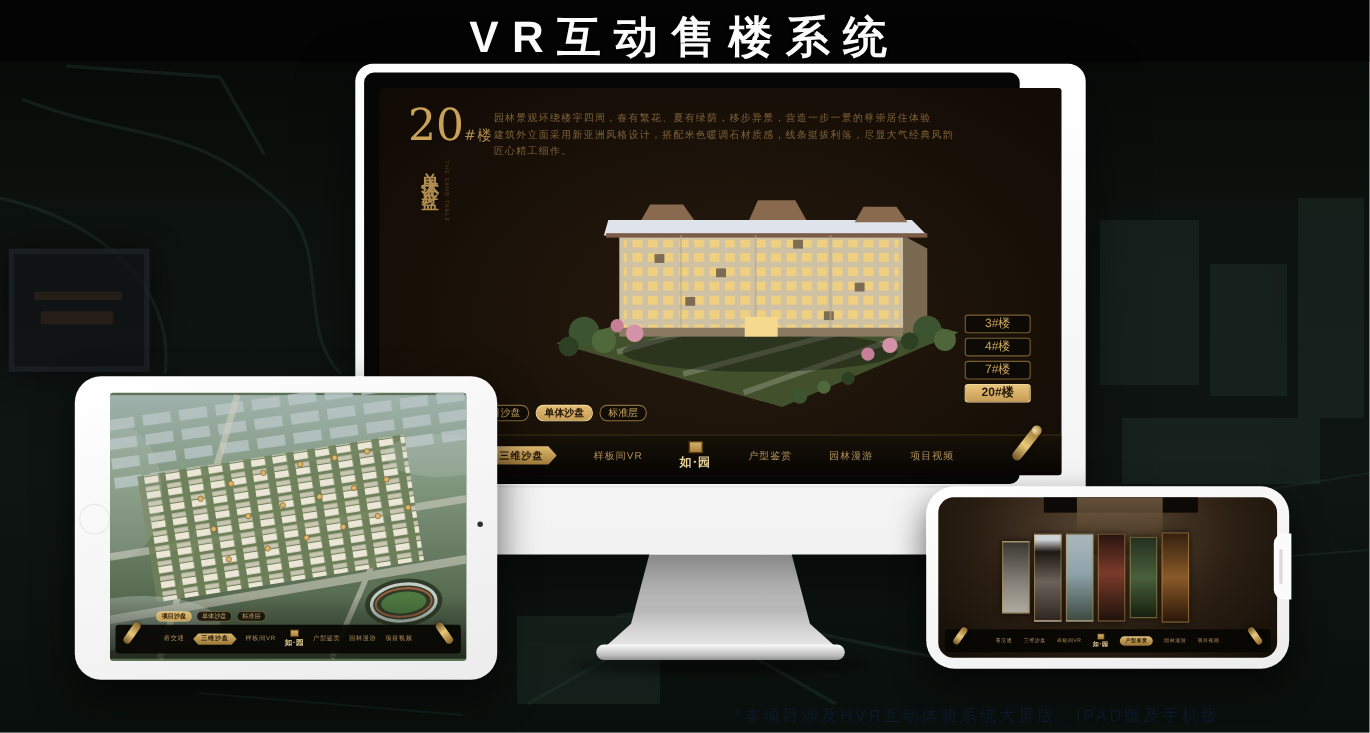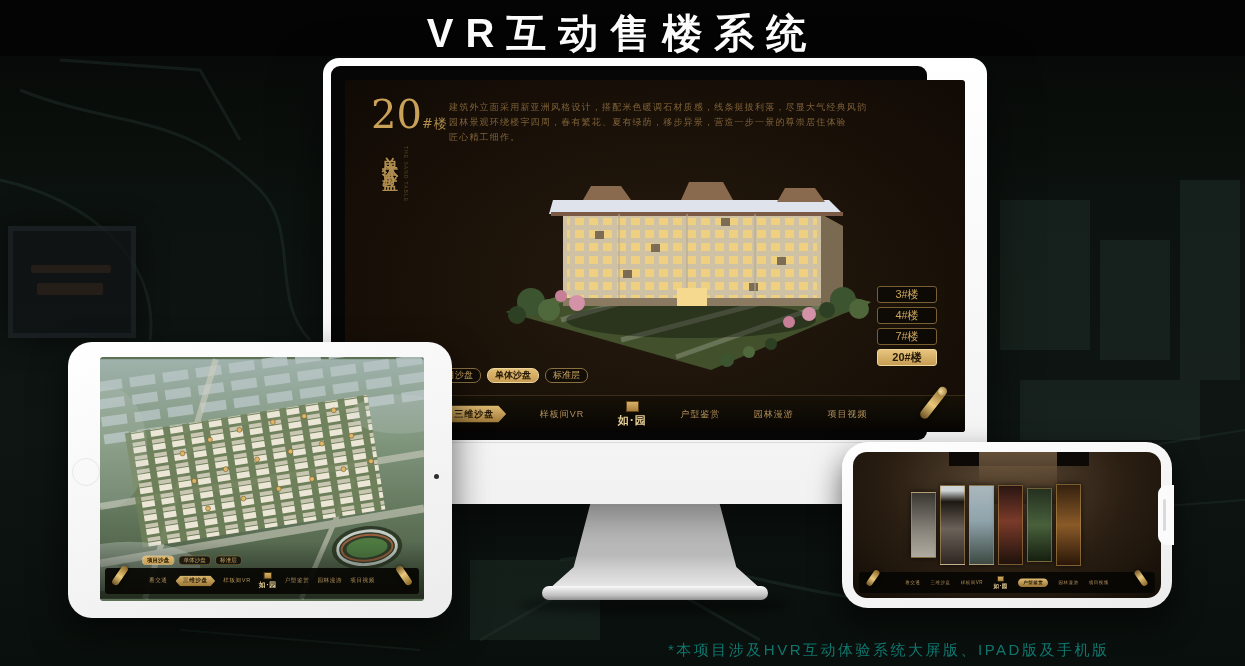--- a/index.html
+++ b/index.html
@@ -11,21 +11,21 @@
   
   #bg-decor{left:0;top:0;width:1245px;height:666px;z-index:0;}
   .top-band{left:0;top:0;width:1245px;height:56px;background:#030403;}
   .plaque{left:8px;top:226px;width:118px;height:102px;background:#101416;border:5px solid #1d2225;
           box-shadow:0 0 30px rgba(0,0,0,.6);opacity:.8;}
   .plaque .ln{position:absolute;height:8px;background:#3f2a20;opacity:.55;border-radius:2px;}
 
   
   .page-title{left:0;top:6px;width:1245px;text-align:center;color:#fbfbfb;font-size:40px;font-weight:700;
               letter-spacing:12px;z-index:6;text-shadow:0 1px 2px #000;}
-  .footnote{left:668px;top:641px;color:#0f766e;font-size:15px;letter-spacing:2.5px;z-index:6;}
+  .footnote{left:668px;top:641px;color:#0f172a;font-size:15px;letter-spacing:2.5px;z-index:6;}
 
   
   .monitor{left:323px;top:58px;width:664px;height:446px;background:linear-gradient(180deg,#ffffff,#f2f2f2);
            border-radius:16px;z-index:2;box-shadow:0 18px 50px rgba(0,0,0,.55);}
   .monitor-bezel{left:8px;top:8px;width:596px;height:374px;background:#060606;border-radius:9px;}
   .monitor-chin{left:0px;top:384px;width:664px;height:62px;border-top:1px solid #dcdcdc;}
   .screen{left:14px;top:14px;width:620px;height:352px;overflow:hidden;border-radius:3px;
           background:radial-gradient(ellipse at 52% 58%, #261b10 0%, #1a1108 55%, #100a05 100%);}
   .stand-neck{left:548px;top:502px;width:214px;height:88px;z-index:1;
       background:linear-gradient(180deg,#ededed 0%,#d6d6d6 35%,#c2c2c2 60%,#e9e9e9 100%);
@@ -149,22 +149,22 @@
   <div class="abs monitor-bezel">
     <div class="abs screen">
 
       <div class="abs headline-num">
         <span>20</span><span class="headline-suf">#楼</span>
       </div>
       <div class="abs headline-vert">单体沙盘</div>
       <div class="abs headline-vert-en">THE SAND TABLE</div>
 
       <div class="abs desc">
+        <div>园林景观环绕楼宇四周，春有繁花、夏有绿荫，移步异景，营造一步一景的尊崇居住体验</div>
         <div>建筑外立面采用新亚洲风格设计，搭配米色暖调石材质感，线条挺拔利落，尽显大气经典风韵</div>
-        <div>园林景观环绕楼宇四周，春有繁花、夏有绿荫，移步异景，营造一步一景的尊崇居住体验</div>
         <div>匠心精工细作。</div>
       </div>
 
       <svg class="abs" style="left:146px;top:72px;" width="390" height="222" viewBox="0 0 390 222">
         <defs>
           <pattern id="win" width="14" height="13" patternUnits="userSpaceOnUse">
             <rect width="9" height="8" fill="#efcf80"></rect>
           </pattern>
         </defs>
         <polygon points="15,160 195,106 380,150 220,218" fill="#42502c"></polygon>

